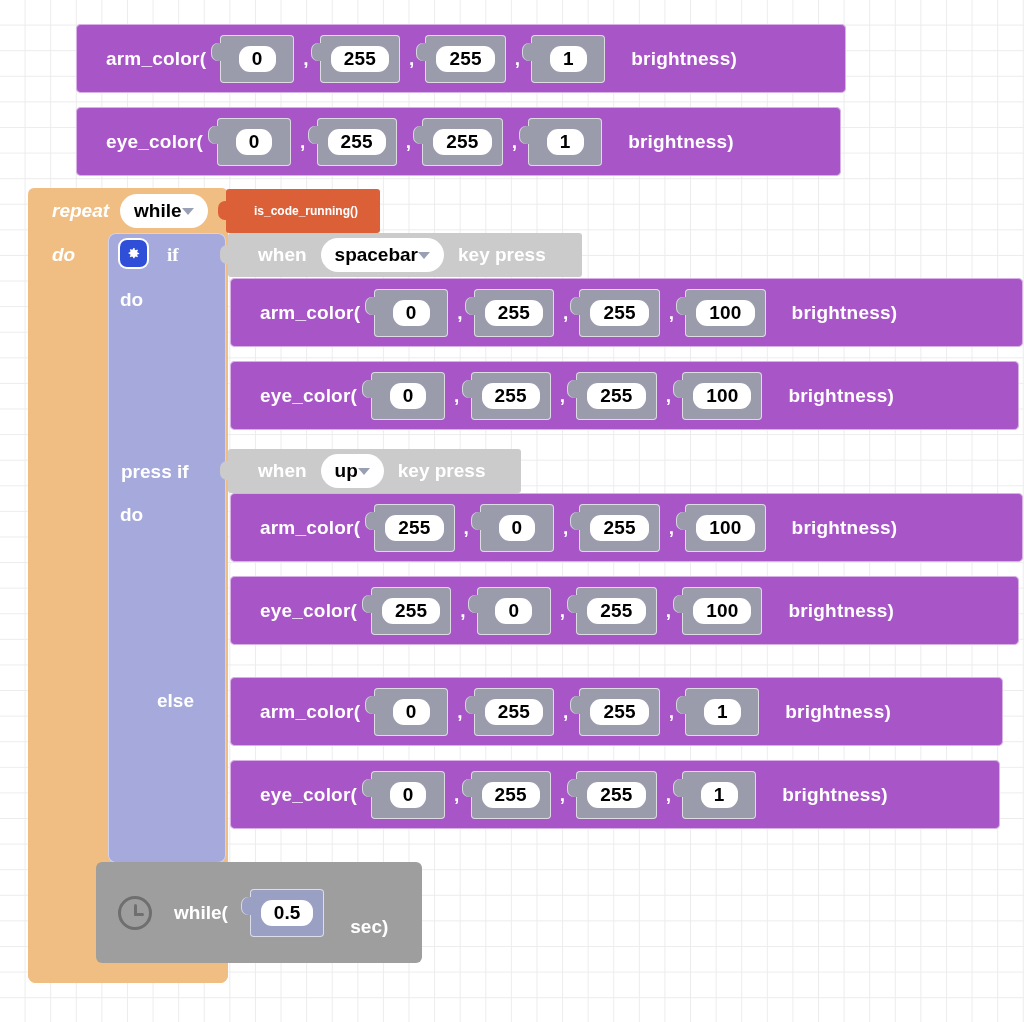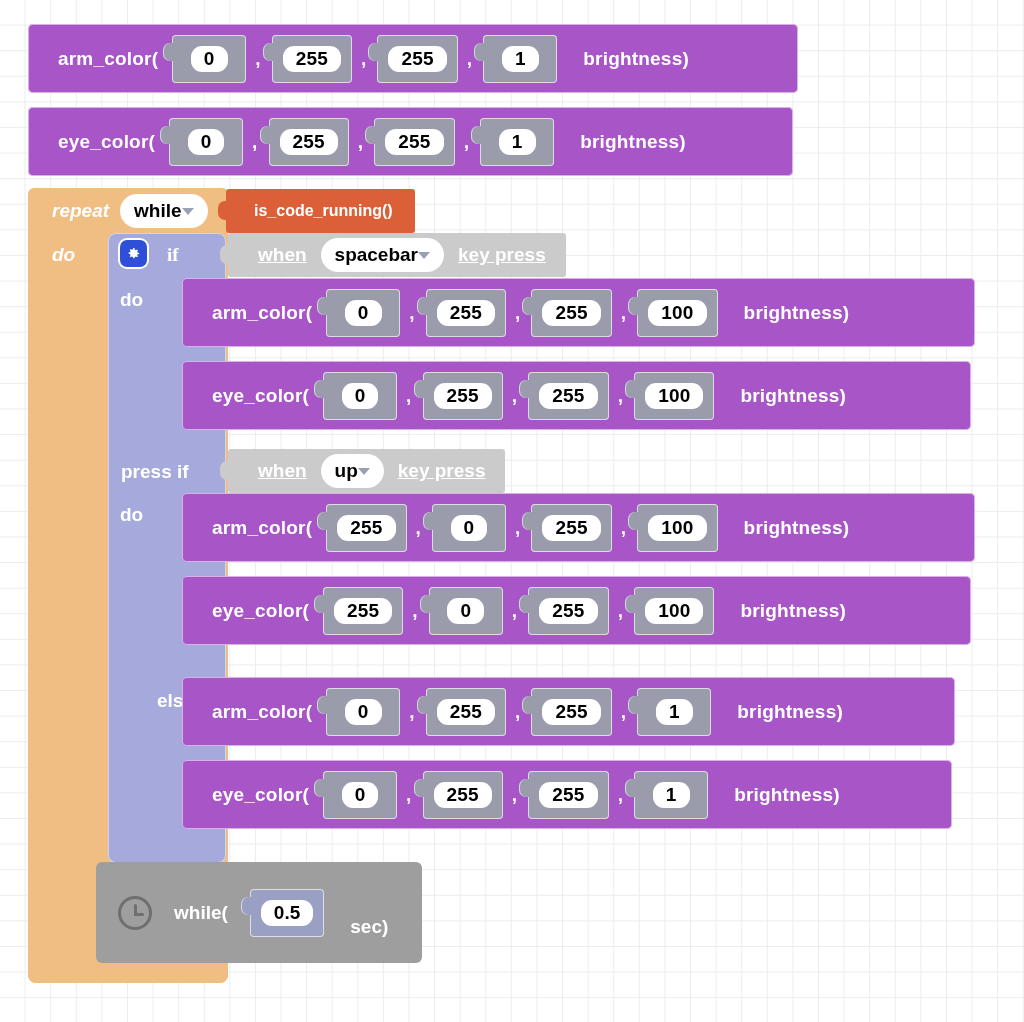--- a/index.html
+++ b/index.html
@@ -31,20 +31,21 @@
     letter-spacing: .2px;
     white-space: nowrap;
   }
   .stmt {                     
     background: #A855C8;
     border-radius: 5px;
     box-shadow: inset 0 0 0 1px rgba(255,255,255,.55);
     height: 69px;
     padding-left: 30px;
     font-size: 19px;
+    margin-left: 48px;
   }
 
   .label { margin-right: 14px; }
   .comma { color:#fff; font-weight:700; font-size:19px; margin: 0 11px 0 9px; }
 
   
   .val {
     position: relative;
     display: inline-flex;
     align-items: center;
@@ -100,21 +101,21 @@
     display:inline-flex; align-items:center; 
     background:#ffffff; color:#000000; border-radius:18px;
     font-size:19px; font-weight:700; padding:6px 14px;
   }
   .caret { width:0;height:0;border-left:6px solid transparent;border-right:6px solid transparent;border-top:7px solid #9aa0b4; }
 
   
   #is-code-running {
     position:absolute; left:226px; top:189px;
     height:44px; display:flex; align-items:center;
-    background:#DB6038; color:#ffffff; font-weight:700; font-size:16px;
+    background:#DB6038; color:#ffffff; font-weight:700; font-size:12px;
     padding: 0 22px 0 28px;
     border-radius: 3px;
   }
   #is-code-running::before{
     content:""; position:absolute; left:-8px; top:12px;
     width:11px;height:19px;background:#DB6038;border-radius:7px 0 0 7px;
   }
 
   
   #if-block {
@@ -131,21 +132,21 @@
     width:27px; height:27px; border-radius:7px;
     background:#2F4FD8;
     display:flex; align-items:center; justify-content:center;
     box-shadow: 0 0 0 2px #ffffff;
   }
 
   
   .when-blk {
     position:absolute; display:flex; align-items:center; gap:0;
     background:#CBCBCB; color:#ffffff; font-weight:700; font-size:19px;
-    height:44px; padding:0 20px 0 30px; border-radius:3px;text-decoration:underline;
+    height:44px; padding:0 36px 0 30px; border-radius:3px;
   }
   .when-blk::before{
     content:""; position:absolute; left:-8px; top:12px;
     width:11px;height:19px;background:#CBCBCB;border-radius:7px 0 0 7px;
   }
   .when-blk .w { margin-right:14px; }
   .when-blk .kp { margin-left:14px; }
 
   
   #sleep-block {

